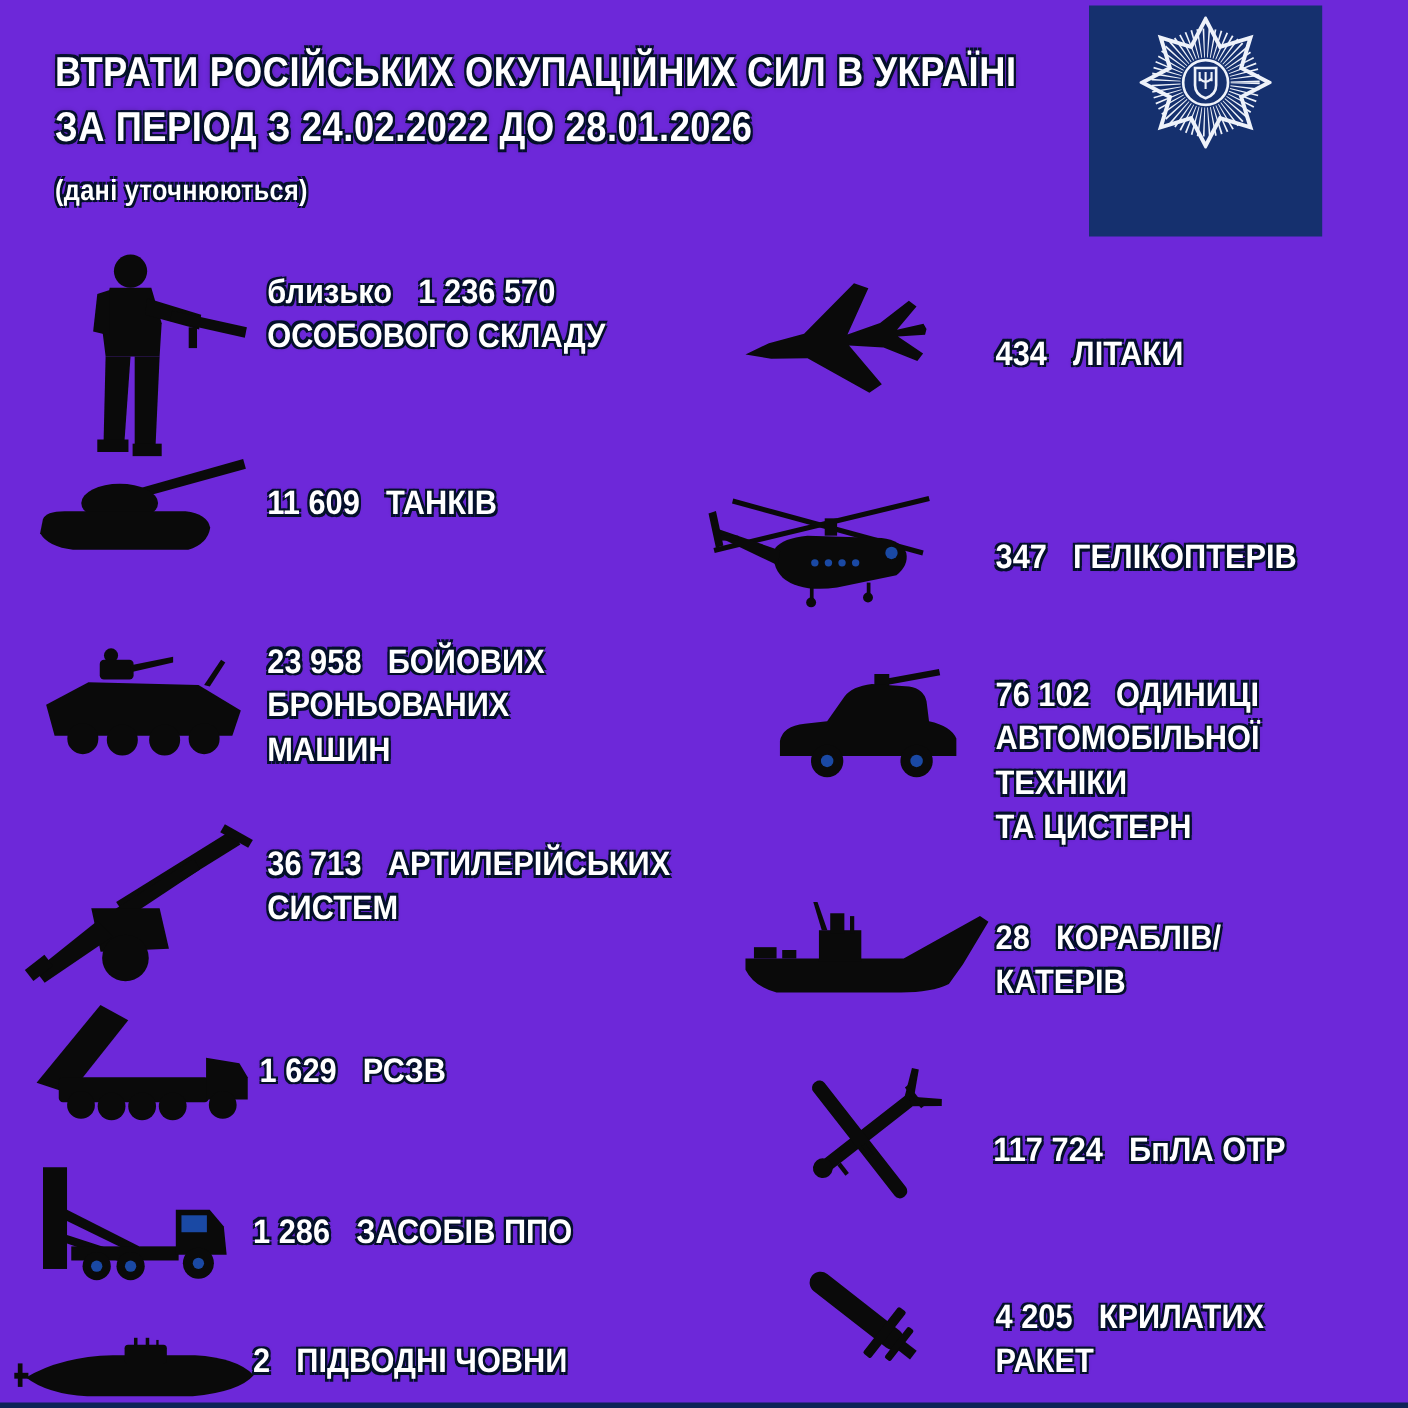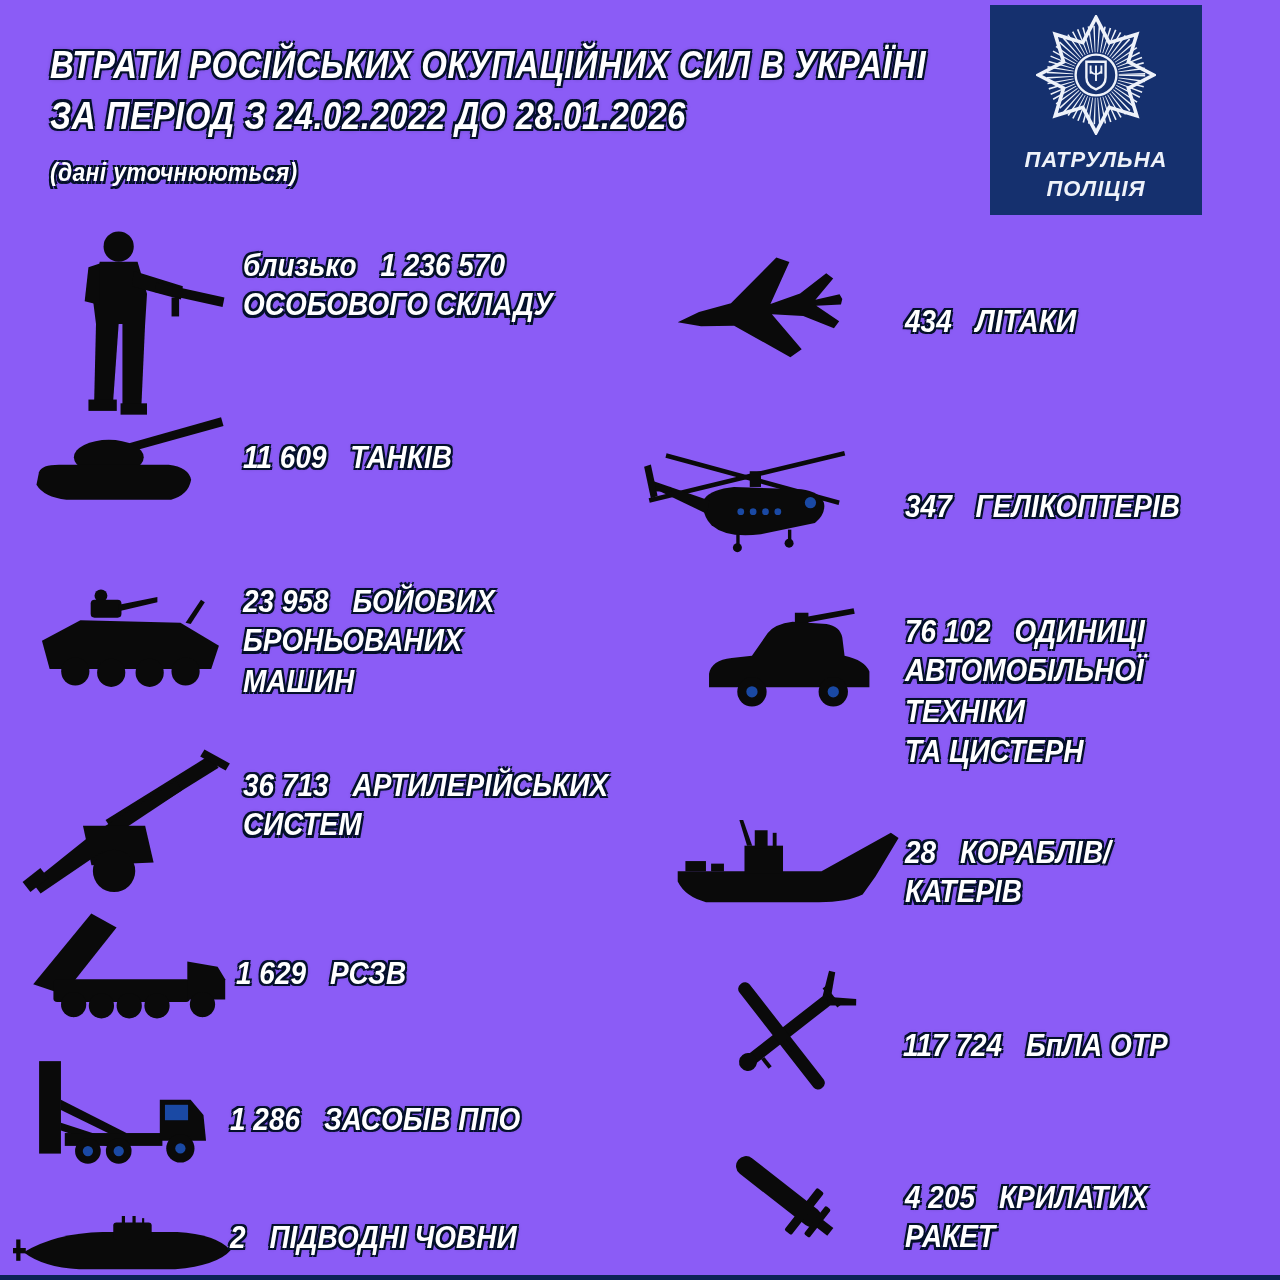--- a/index.html
+++ b/index.html
@@ -1,20 +1,19 @@
 <!DOCTYPE html>
 <html><head>
 <meta charset="utf-8">
 <style>
   html,body{margin:0;padding:0;background:#0e2357;}
   .canvas{
     position:relative;width:1280px;height:1280px;overflow:hidden;
-    background:#8b5cf6;
+    background:#6d28d9;
     font-family:"Liberation Sans","DejaVu Sans",sans-serif;
-    font-style:italic;
   }
   
   .header{
     position:absolute;left:50px;top:40px;width:940px;
     transform:scaleY(1.15);transform-origin:0 0;
     color:#ffffff;font-weight:bold;
   }
   .title-line{
     font-size:33px;line-height:44px;letter-spacing:.5px;white-space:nowrap;
     text-shadow:-2px -2px 0 #04102b,2px -2px 0 #04102b,-2px 2px 0 #04102b,2px 2px 0 #04102b,0 0 5px rgba(0,0,0,.45);
@@ -84,24 +83,20 @@
   </div>
 
   <div class="logo-panel">
     <svg class="badge" viewBox="0 0 100 100">
       <circle cx="50" cy="50" r="30" fill="none" stroke="#eef2fa" stroke-width="22" stroke-dasharray="1 2.4"></circle>
       <circle cx="50" cy="50" r="17" fill="#15306e" stroke="#eef2fa" stroke-width="2"></circle>
       <polygon points="50,2 61,23 84,16 77,39 98,50 77,61 84,84 61,77 50,98 39,77 16,84 23,61 2,50 23,39 16,16 39,23" fill="none" stroke="#eef2fa" stroke-width="3"></polygon>
       <path d="M42,39 h16 v13 q0,7 -8,10 q-8,-3 -8,-10 z" fill="#15306e" stroke="#eef2fa" stroke-width="2"></path>
       <path d="M45.5,42 v7 M50,42 v13 M54.5,42 v7 M45.5,47 q4.5,5 9,0" stroke="#eef2fa" stroke-width="1.6" fill="none"></path>
     </svg>
-    <div class="logo-text">
-      <div>ПАТРУЛЬНА</div>
-      <div>ПОЛІЦІЯ</div>
-    </div>
   </div>
 
   <svg class="icon i-l1" viewBox="0 0 90 100">
     <g class="ic">
       <circle cx="30" cy="9" r="8"></circle>
       <path d="M20,17 L40,17 L45,34 L44,50 L18,50 L16,34 Z"></path>
       <path d="M14,20 L20,18 L20,40 L12,38 Z"></path>
       <path d="M38,22 L64,30 L63,37 L37,30 Z"></path>
       <path d="M50,28 L86,36 L85,41 L49,33 Z"></path>
       <rect x="58" y="36" width="4" height="10"></rect>

